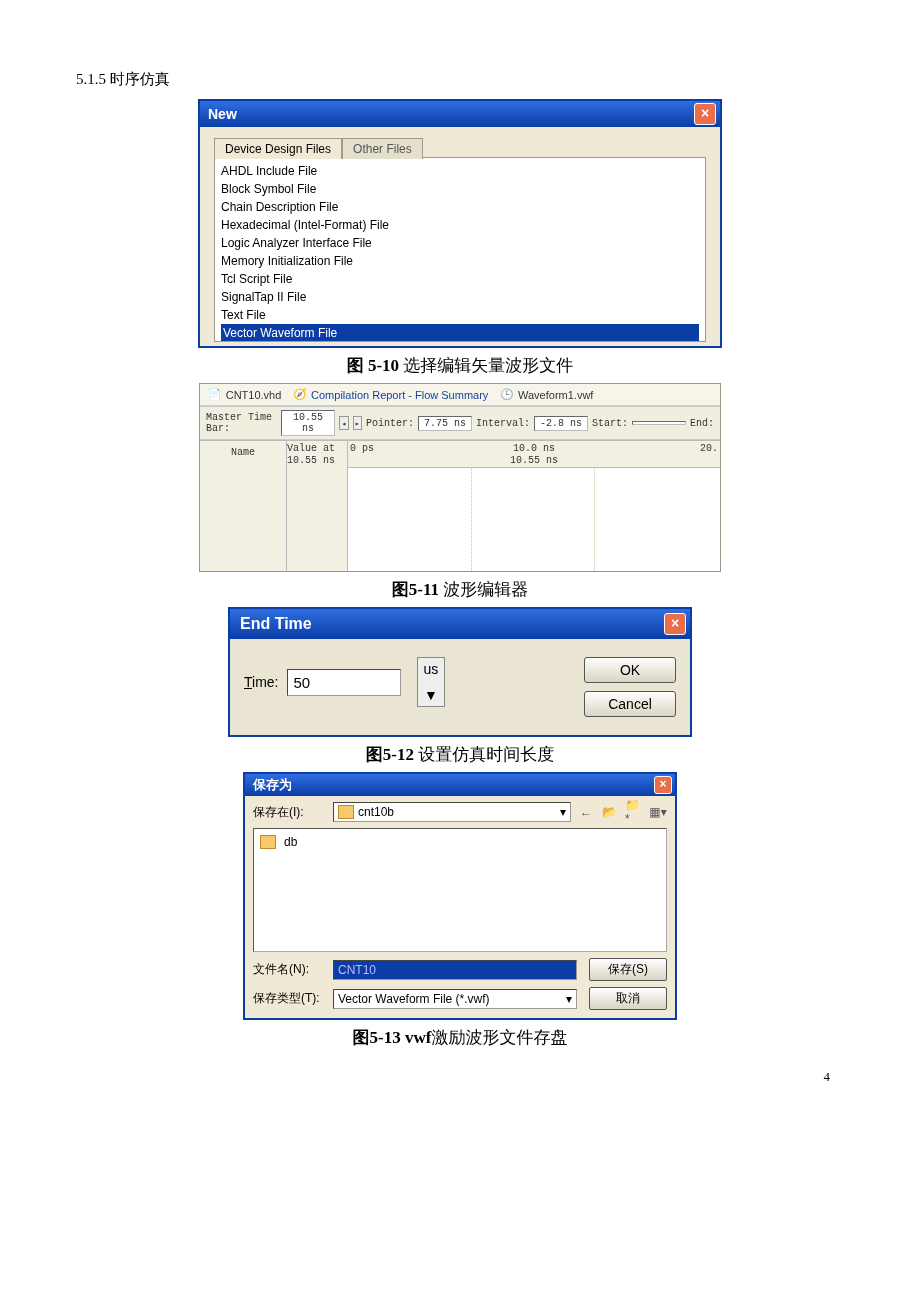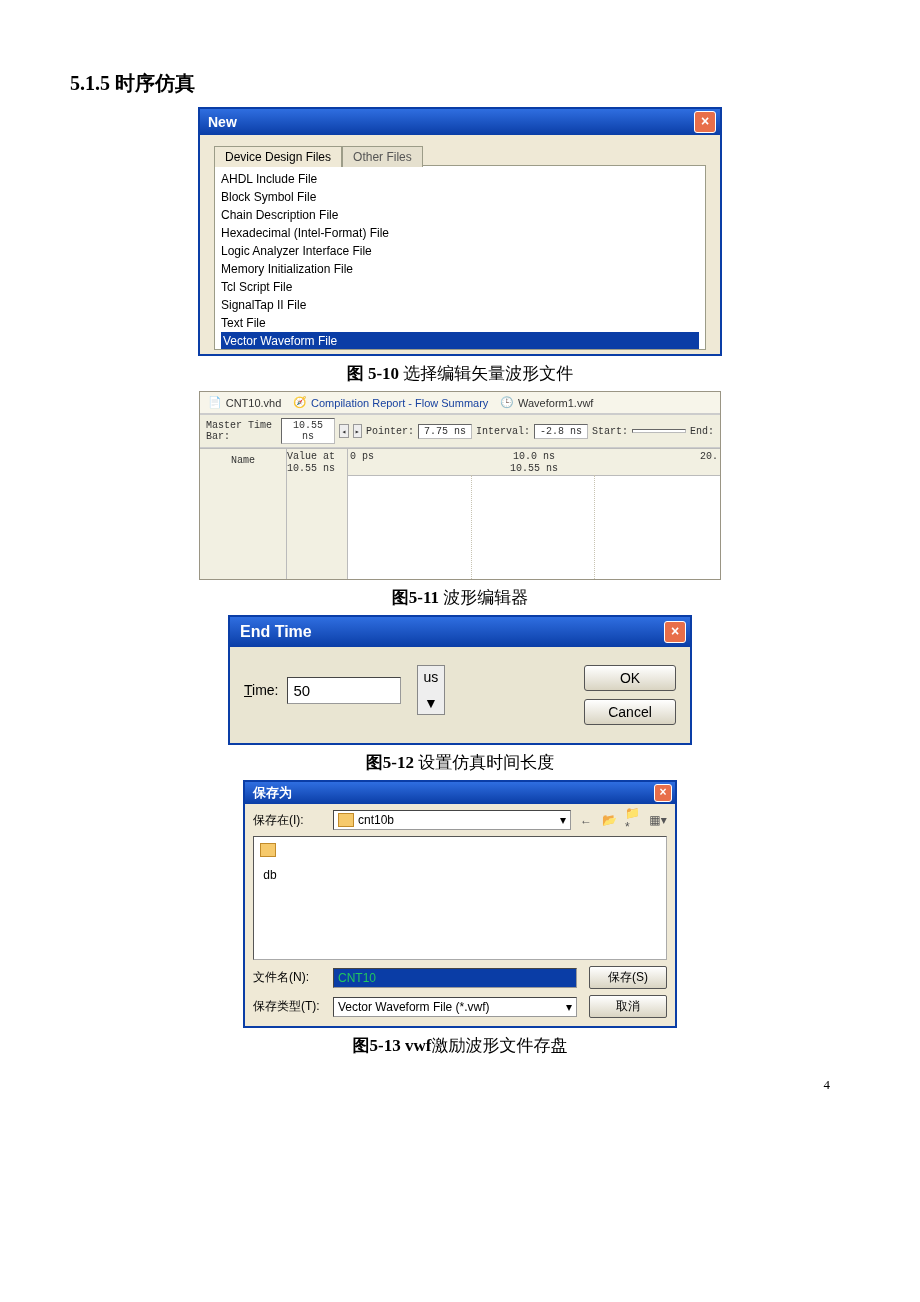--- a/index.html
+++ b/index.html
@@ -9,22 +9,23 @@
     font-size: 15px;
     color: #000;
   }
   .page {
     width: 780px;
     margin: 0 auto;
     padding: 70px 0 40px 0;
     position: relative;
   }
   .section-heading {
-    font-weight: bold;
-    font-size: 20px;
+    font-weight: normal;
+    font-size: 15px;
+    margin-left: 6px;
     margin-bottom: 10px;
   }
   .fig-caption {
     text-align: center;
     font-size: 17px;
     margin: 6px 0 6px 0;
   }
   .fig-caption .strong { font-weight: bold; }
   .page-num {
     position: absolute;
@@ -270,36 +271,36 @@
     color: #555;
   }
   .file-area {
     margin: 0 8px;
     border: 1px inset #aaa;
     background: #fff;
     height: 110px;
     padding: 6px;
   }
   .db-folder {
-    display: inline-flex; align-items: center; gap: 11px; flex-direction: column;
+    display: inline-flex; align-items: center; gap: 4px;
   }
   .save-bottom {
     padding: 0 8px 8px 8px;
   }
   .sb-row {
     display: flex; align-items: center; gap: 6px;
     margin-top: 6px;
   }
   .sb-row .label { width: 74px; }
   .sb-row .text-input {
     border: 1px inset #999; background: #fff;
     padding: 2px 4px;
     flex: 1;
   }
-  .sb-row .text-input.sel { background: #0a3da6; color: #22c55e; }
+  .sb-row .text-input.sel { background: #0a3da6; color: #c4b5fd; }
   .small-btn {
     border: 1px solid #555;
     background: linear-gradient(#fff,#d9d4c2);
     padding: 2px 8px;
     width: 60px;
     text-align: center;
     font-size: 12px;
     border-radius: 2px;
     margin-left: 6px;
   }

